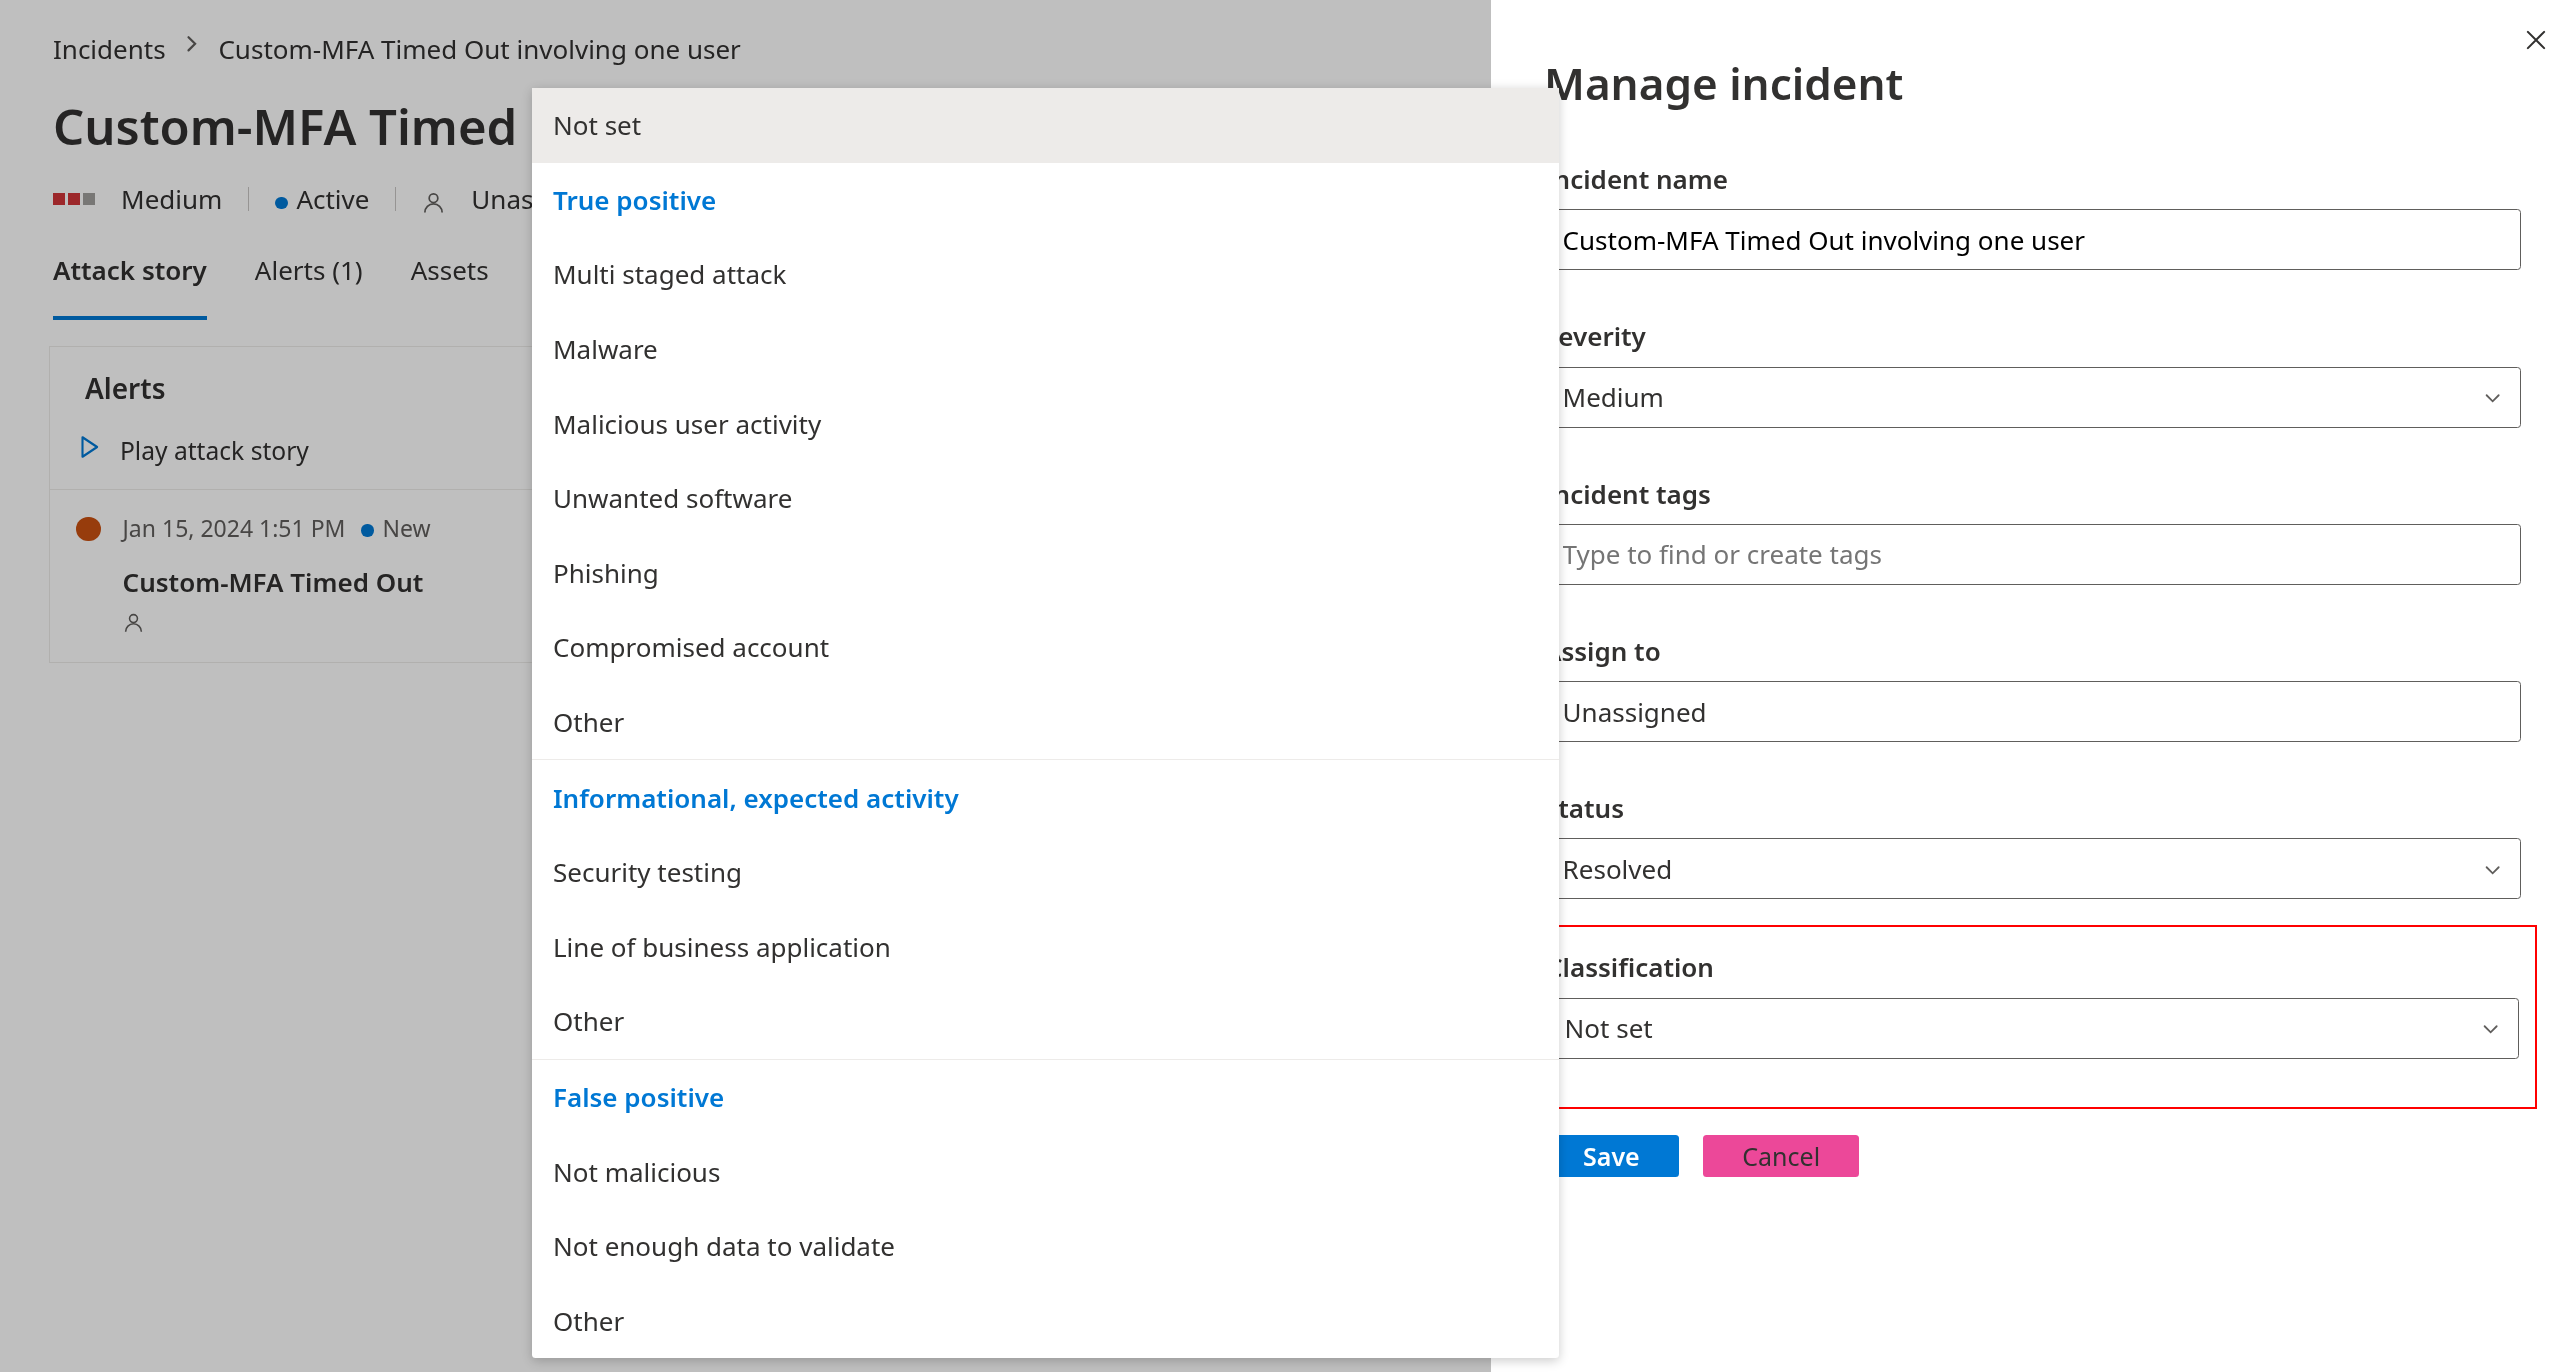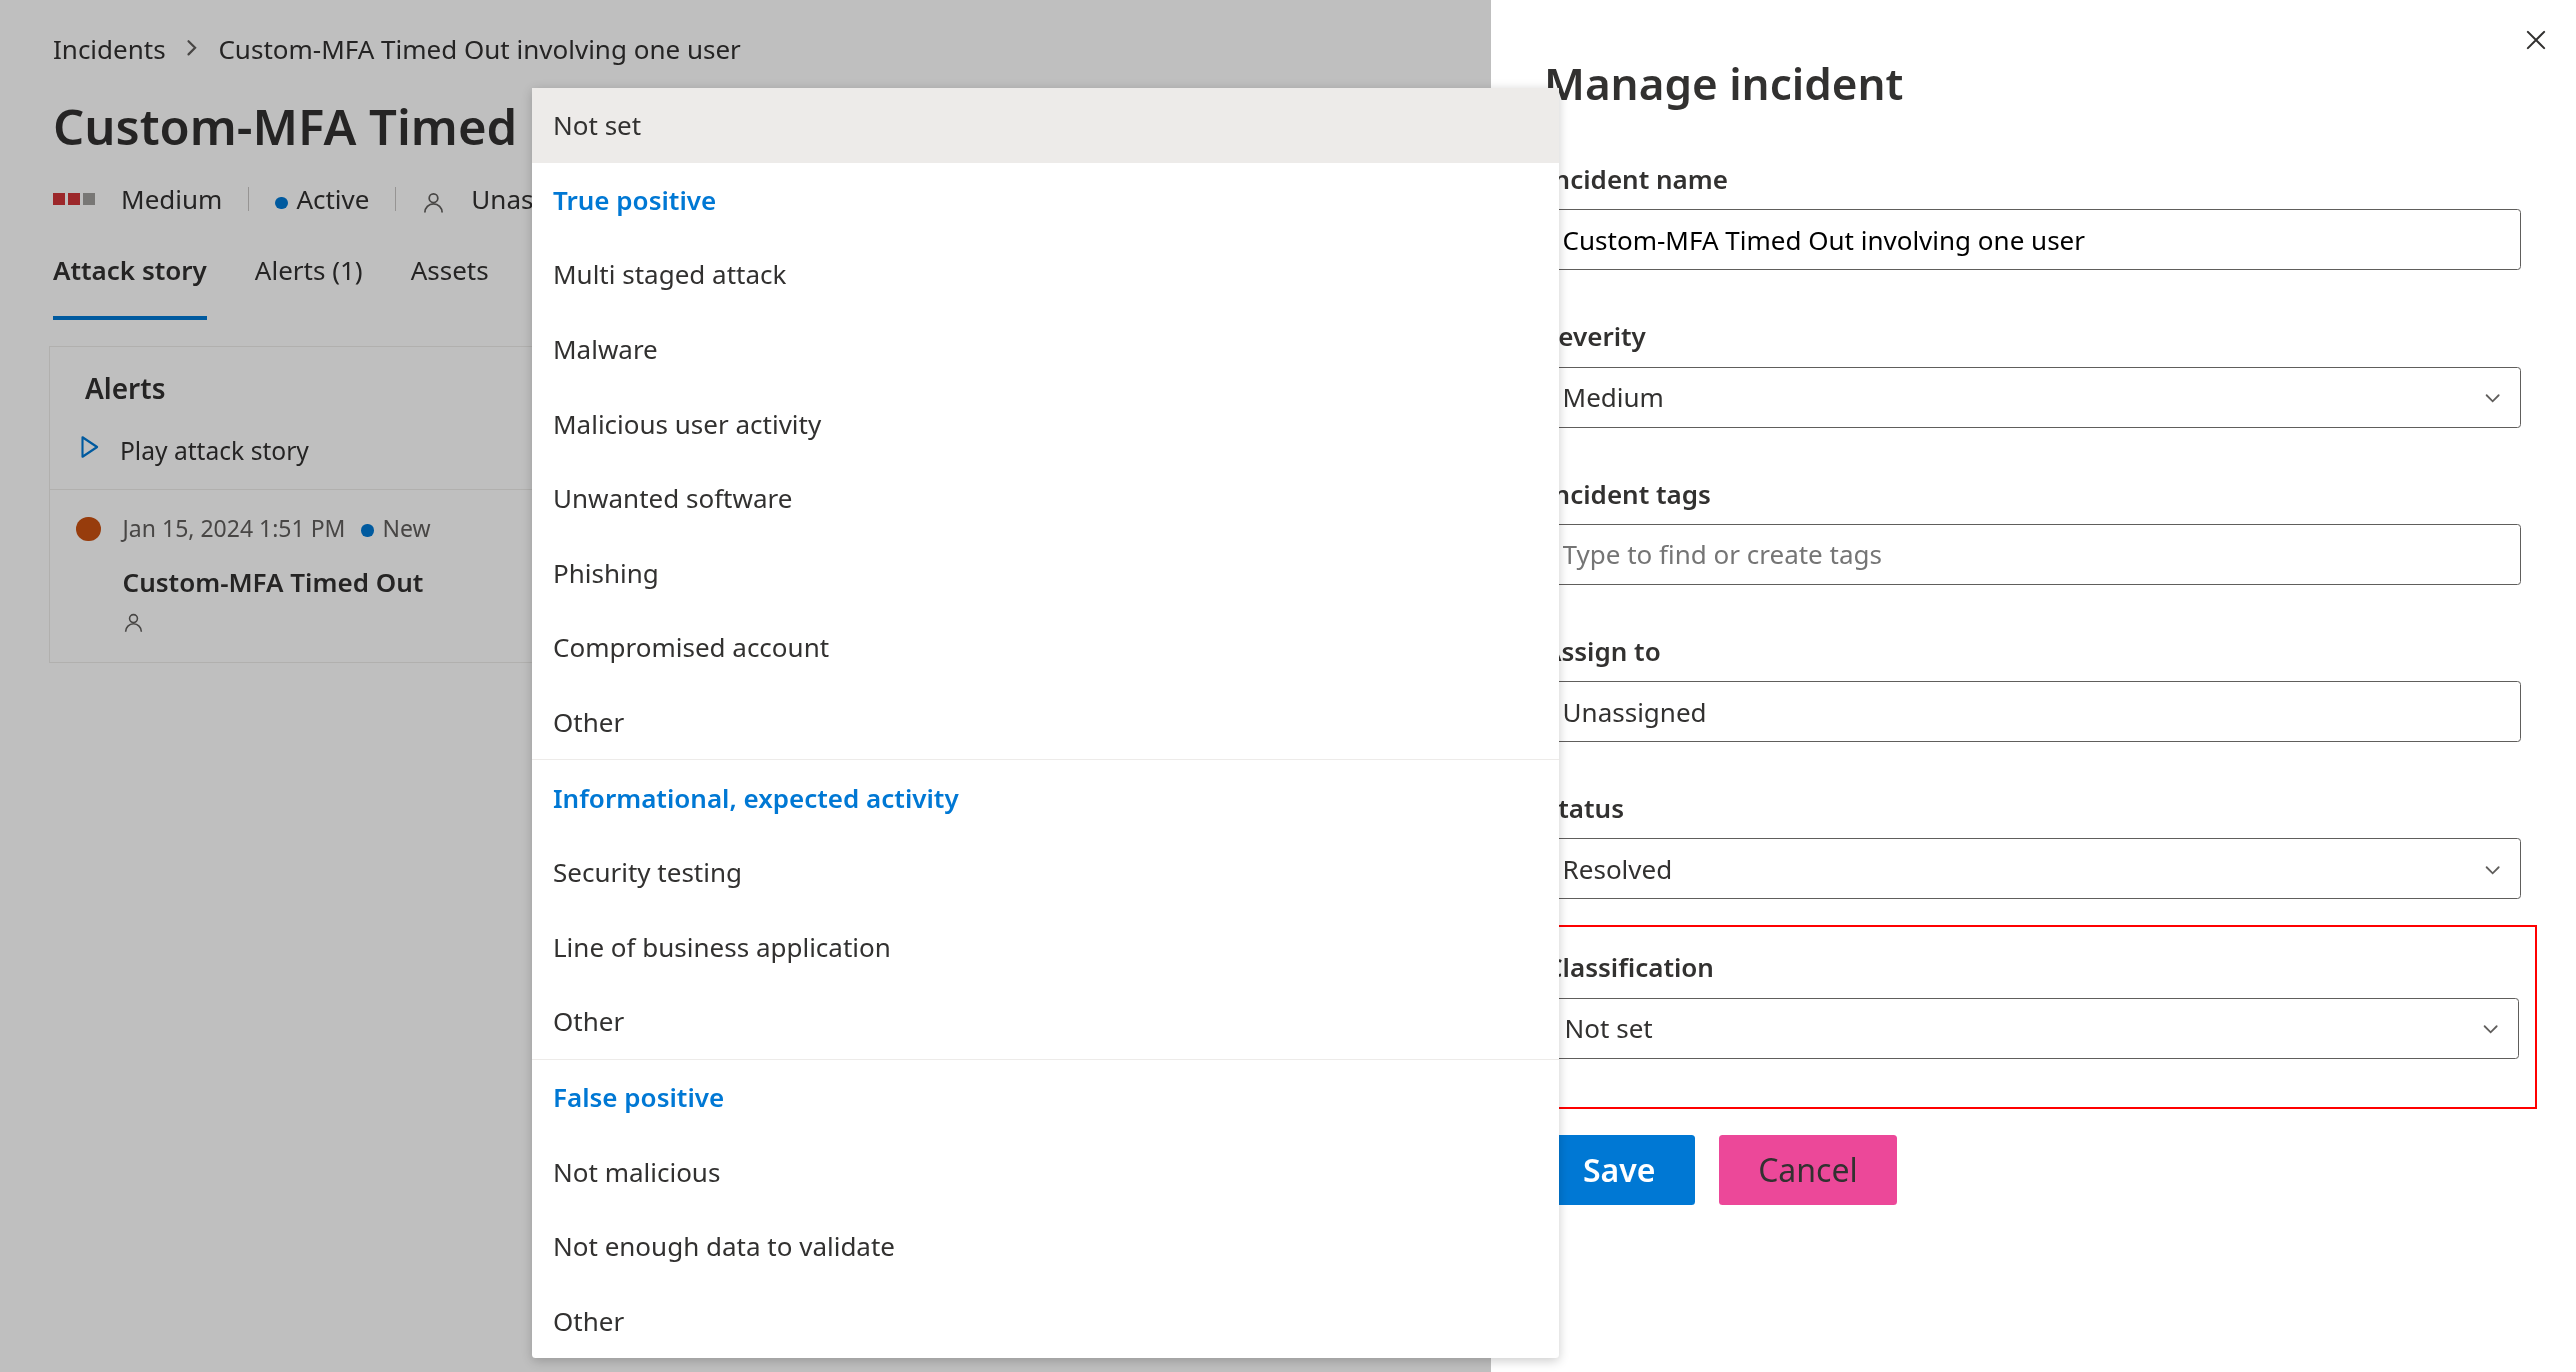--- a/index.html
+++ b/index.html
@@ -3,21 +3,21 @@
 <meta charset="utf-8">
 <style>
   * { box-sizing: border-box; margin: 0; padding: 0; font-family: "Segoe UI", -apple-system, system-ui, sans-serif; }
   body { width: 2576px; height: 1372px; position: relative; background: #fff; overflow: hidden; font-size: 24.6px; color: #323130; }
 
   
   .bg { position: absolute; inset: 0; background: #fff; }
   .overlay-dimmer { position: absolute; left: 0; top: 0; width: 1493px; height: 1372px; background: rgba(0,0,0,0.25); pointer-events: none; }
 
   
-  .breadcrumb { padding: 31px 53px 26px; font-size: 26px; display: flex; align-items: center; gap: 17.6px; color: #323130; }
+  .breadcrumb { padding: 31px 53px 26px; font-size: 26px; display: flex; align-items: flex-start; gap: 17.6px; color: #323130; }
   .breadcrumb .sep { font-size: 21px; color: #605e5c; }
 
   
   .page-title { font-size: 49px; font-weight: 600; padding: 0 53px 22px; }
 
   
   .status-row { display: flex; align-items: center; gap: 26px; padding: 0 53px 17.6px; font-size: 26px; color: #323130; }
   .sev-squares { display: inline-flex; gap: 2.6px; align-items: center; }
   .sev-squares span { width: 12.3px; height: 12.3px; display: inline-block; }
   .sev-squares .s1 { background: #d13438; }
@@ -58,21 +58,21 @@
   .panel-title { font-size: 44px; font-weight: 600; margin-bottom: 48px; }
   .field { margin-bottom: 48px; }
   .field-label { font-size: 26px; font-weight: 600; margin-bottom: 12.3px; display: block; }
   .field-input, .field-select { width: 100%; height: 61px; border: 0.9px solid #605e5c; border-radius: 3.5px; padding: 0 17.6px; font-size: 26px; background: #fff; color: #323130; display: flex; align-items: center; justify-content: space-between; cursor: pointer; }
   .field-input input { border: none; outline: none; width: 100%; font-size: 26px; background: transparent; }
   .chev { color: #605e5c; }
 
   .highlight-box { border: 2.6px solid #f00; padding: 22px 16px 48px; margin: -22px -16px 26px; }
 
   .panel-actions { display: flex; gap: 24.6px; }
-  .btn { height: 70px; padding: 0 39px; border-radius: 3.5px; font-size: 32px; border: none; cursor: pointer; }
+  .btn { height: 42px; padding: 0 39px; border-radius: 3.5px; font-size: 25px; border: none; cursor: pointer; }
   .btn-primary { background: #0078d4; color: #fff; font-weight: 600; }
   .btn-secondary { background: #ec4899; color: #323130; }
 </style>
 </head>
 <body>
 
 <div class="bg">
   <div class="breadcrumb">
     <span>Incidents</span>
     <span class="sep">

